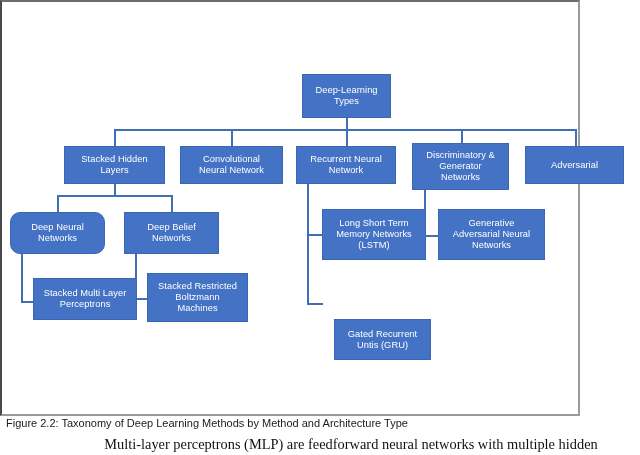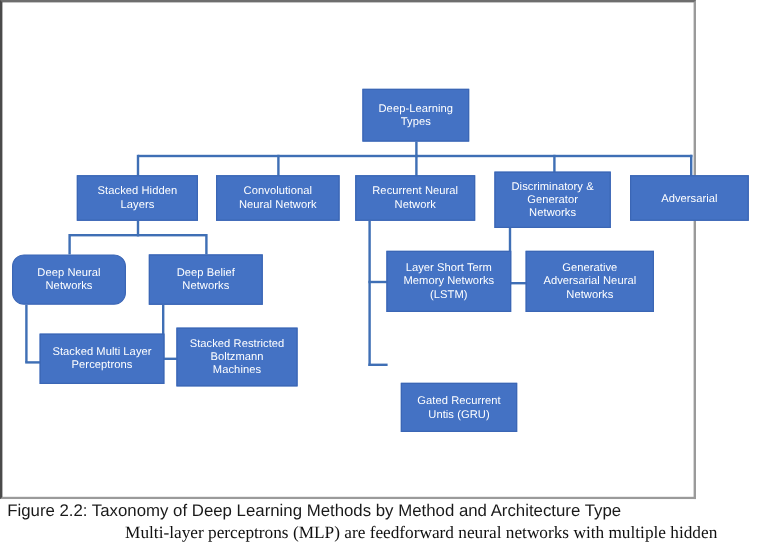--- a/index.html
+++ b/index.html
@@ -73,21 +73,21 @@
     top: 416px;
     width: 640px;
     height: 39px;
     background: #ffffff;
   }
   #figure-caption {
     position: absolute;
     left: 6px;
     top: 1px;
     font-family: "Liberation Sans", sans-serif;
-    font-size: 14px;
+    font-size: 11px;
     color: #1a1a1a;
     white-space: nowrap;
   }
   #body-paragraph-line {
     position: absolute;
     left: 16px;
     top: 20px;
     width: 628px;
     font-family: "Liberation Serif", serif;
     font-size: 14.4px;
@@ -148,21 +148,21 @@
 Networks</div>
 
     <div class="node" style="left:523px; top:144px; width:99px; height:38px;">Adversarial</div>
 
     <div class="node" style="left:8px; top:210px; width:95px; height:42px;border-radius:10px;">Deep Neural
 Networks</div>
 
     <div class="node" style="left:122px; top:210px; width:95px; height:42px;">Deep Belief
 Networks</div>
 
-    <div class="node" style="left:320px; top:207px; width:104px; height:51px;">Layer Short Term
+    <div class="node" style="left:320px; top:207px; width:104px; height:51px;">Long Short Term
 Memory Networks
 (LSTM)</div>
 
     <div class="node" style="left:436px; top:207px; width:107px; height:51px;">Generative
 Adversarial Neural
 Networks</div>
 
     <div class="node" style="left:31px; top:276px; width:104px; height:42px;">Stacked Multi Layer
 Perceptrons</div>
 

